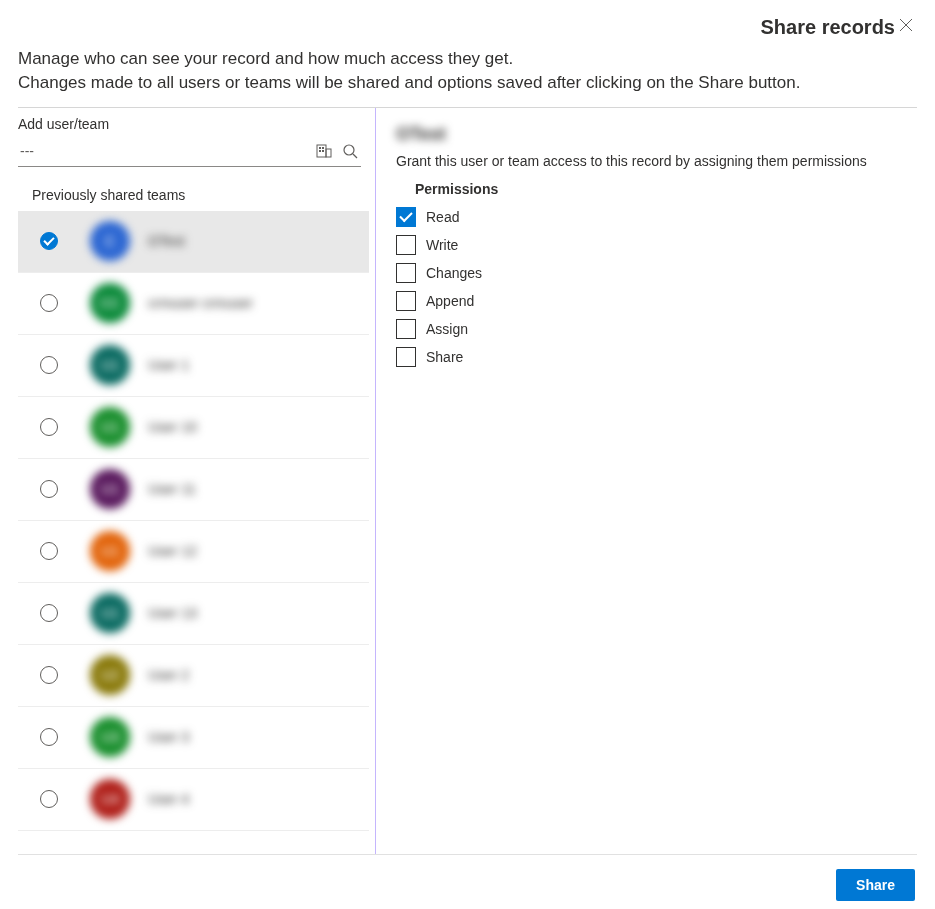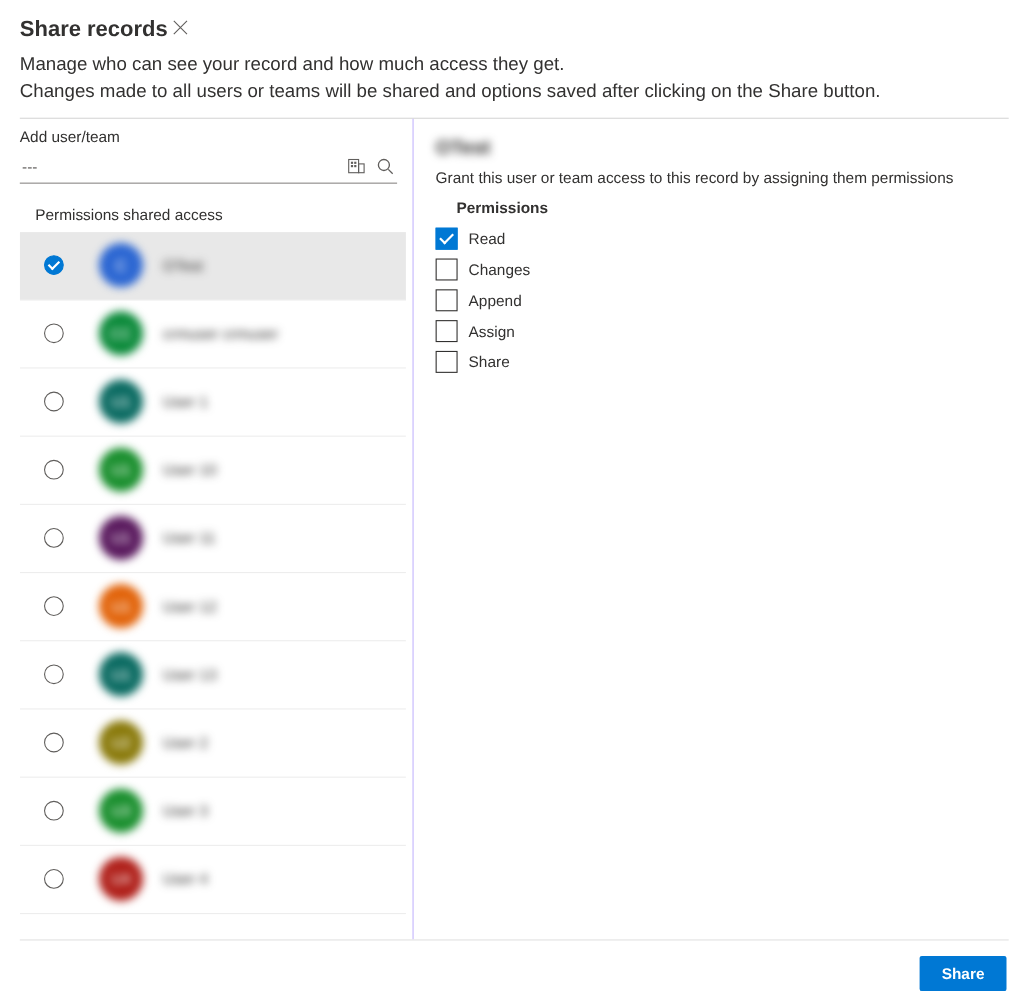--- a/index.html
+++ b/index.html
@@ -7,21 +7,21 @@
     margin: 0; padding: 0;
     font-family: "Segoe UI", Tahoma, sans-serif;
     font-size: 14px;
     color: #323130;
     background: #ffffff;
     width: 935px;
     height: 909px;
     overflow: hidden;
   }
   .dialog { padding: 10px 18px 0 18px; height: 100%; display: flex; flex-direction: column; }
-  .header-row { display: flex; align-items: flex-start; justify-content: flex-start; }
+  .header-row { display: flex; align-items: flex-start; justify-content: flex-end; }
   .title { font-size: 20px; font-weight: 600; margin: 6px 0 8px 0; }
   .close-btn { font-size: 14px; color: #605e5c; cursor: pointer; padding: 4px; margin-top:4px;}
   .desc { color: #323130; font-size: 17px; line-height: 1.4; margin-bottom: 12px; }
   .hr { border: none; border-top: 1px solid #d6d6d6; margin: 0; }
   .cols { display: flex; min-height: 0; flex: 0 0 746px; }
   .left-col { width: 358px; display: flex; flex-direction: column; border-right: 1px solid #c4b5fd; }
   .right-col { flex: 1; padding: 16px 8px 8px 20px; }
   .add-label { font-size: 14px; margin: 8px 0 6px 0; }
   .input-row {
     display: flex; align-items: center;
@@ -126,21 +126,21 @@
             </svg>
         </div>
         <div class="tool-icon">
           <svg width="16" height="16" viewBox="0 0 16 16">
               <circle cx="7" cy="7" r="5" fill="none" stroke="#605e5c" stroke-width="1.2"></circle>
               <line x1="11" y1="11" x2="15" y2="15" stroke="#605e5c" stroke-width="1.2"></line>
             </svg>
         </div>
       </div>
 
-      <div class="section-label">Permissions shared access</div>
+      <div class="section-label">Previously shared teams</div>
 
       <div class="list-scroll" id="list">
           <div class="list-item selected">
             <div class="radio checked"></div>
             <div class="avatar" style="background: rgb(43, 102, 210);">C</div>
             <div class="item-name">OTest</div>
           </div>
           <div class="list-item">
             <div class="radio"></div>
             <div class="avatar" style="background: rgb(11, 138, 58);">CC</div>
@@ -193,20 +193,24 @@
       <div class="selected-name">OTest</div>
       <div class="instr">Grant this user or team access to this record by assigning them permissions</div>
       <div class="perm-label">Permissions</div>
       <div id="perms">
           <div class="perm-row">
             <div class="checkbox checked"></div>
             <div class="perm-text">Read</div>
           </div>
           <div class="perm-row">
             <div class="checkbox"></div>
+            <div class="perm-text">Write</div>
+          </div>
+          <div class="perm-row">
+            <div class="checkbox"></div>
             <div class="perm-text">Changes</div>
           </div>
           <div class="perm-row">
             <div class="checkbox"></div>
             <div class="perm-text">Append</div>
           </div>
           <div class="perm-row">
             <div class="checkbox"></div>
             <div class="perm-text">Assign</div>
           </div>

